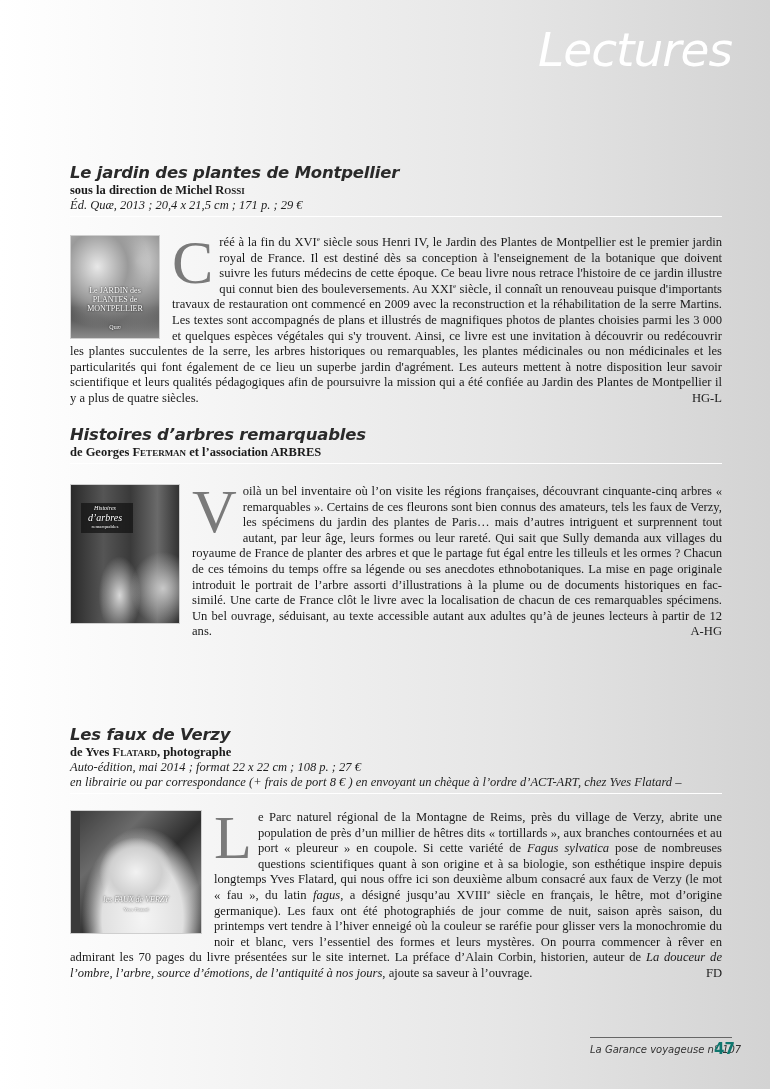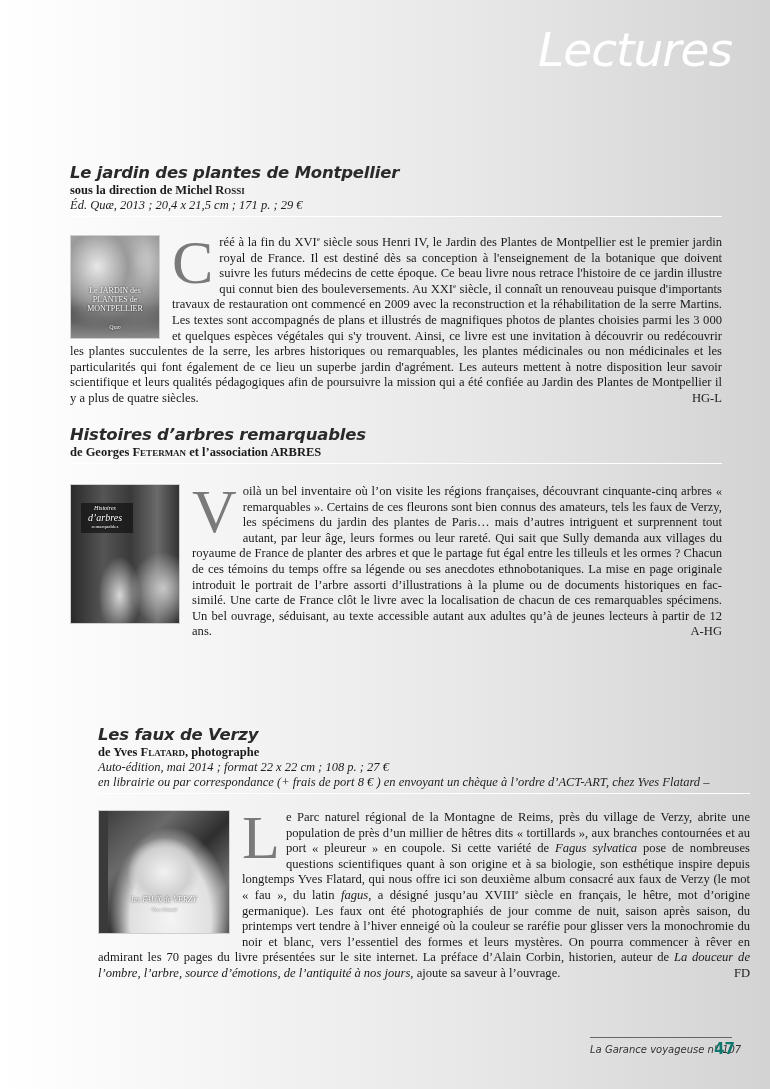--- a/index.html
+++ b/index.html
@@ -98,21 +98,21 @@
       <div class="cover-title" style="top:27px;left:-40px;font-size:10px;font-style:italic;">d’arbres</div>
       <div class="cover-title" style="top:39px;left:-40px;font-size:5px;">remarquables</div>
     </div>
     <p class="body-text">
       <span class="dropcap">V</span><span>oilà un bel inventaire où l’on visite les régions françaises, découvrant cinquante-cinq arbres « remarquables ». Certains de ces fleurons sont bien connus des amateurs, tels les faux de Verzy, les spécimens du jardin des plantes de Paris… mais d’autres intriguent et surprennent tout autant, par leur âge, leurs formes ou leur rareté. Qui sait que Sully demanda aux villages du royaume de France de planter des arbres et que le partage fut égal entre les tilleuls et les ormes ? Chacun de ces témoins du temps offre sa légende ou ses anecdotes ethnobotaniques. La mise en page originale introduit le portrait de l’arbre assorti d’illustrations à la plume ou de documents historiques en fac-similé. Une carte de France clôt le livre avec la localisation de chacun de ces remarquables spécimens. Un bel ouvrage, séduisant, au texte accessible autant aux adultes qu’à de jeunes lecteurs à partir de 12 ans.</span>
       <span class="sig">A-HG</span>
     </p>
   </div>
 </div>
 
-<div class="article" style="top:725px;margin-left:28px;">
+<div class="article" style="top:725px;">
   <h2 class="title">Les faux de Verzy</h2>
   <p class="byline"><span>de Yves </span><span class="sc">Flatard</span><span>, photographe</span></p>
   <p class="pub">Auto-édition, mai 2014 ; format 22 x 22 cm ; 108 p. ; 27 €</p>
   <p class="pub">en librairie ou par correspondance (+ frais de port 8 € ) en envoyant un chèque à l’ordre d’ACT-ART, chez Yves Flatard –</p>
   <div class="sep"></div>
   <div class="body-wrap" style="margin-top:16px;">
     <div class="cover" style="width:130px;height:122px;background:
            radial-gradient(ellipse at 50% 50%, #f2f2f2 0%, #d0d0d0 28%, transparent 40%),
            radial-gradient(ellipse at 55% 88%, #f4f4f4 0%, #e0e0e0 40%, transparent 60%),
            linear-gradient(135deg,#3a3a3a 0%,#6a6a6a 30%,#2e2e2e 55%,#777 80%,#444 100%);">

